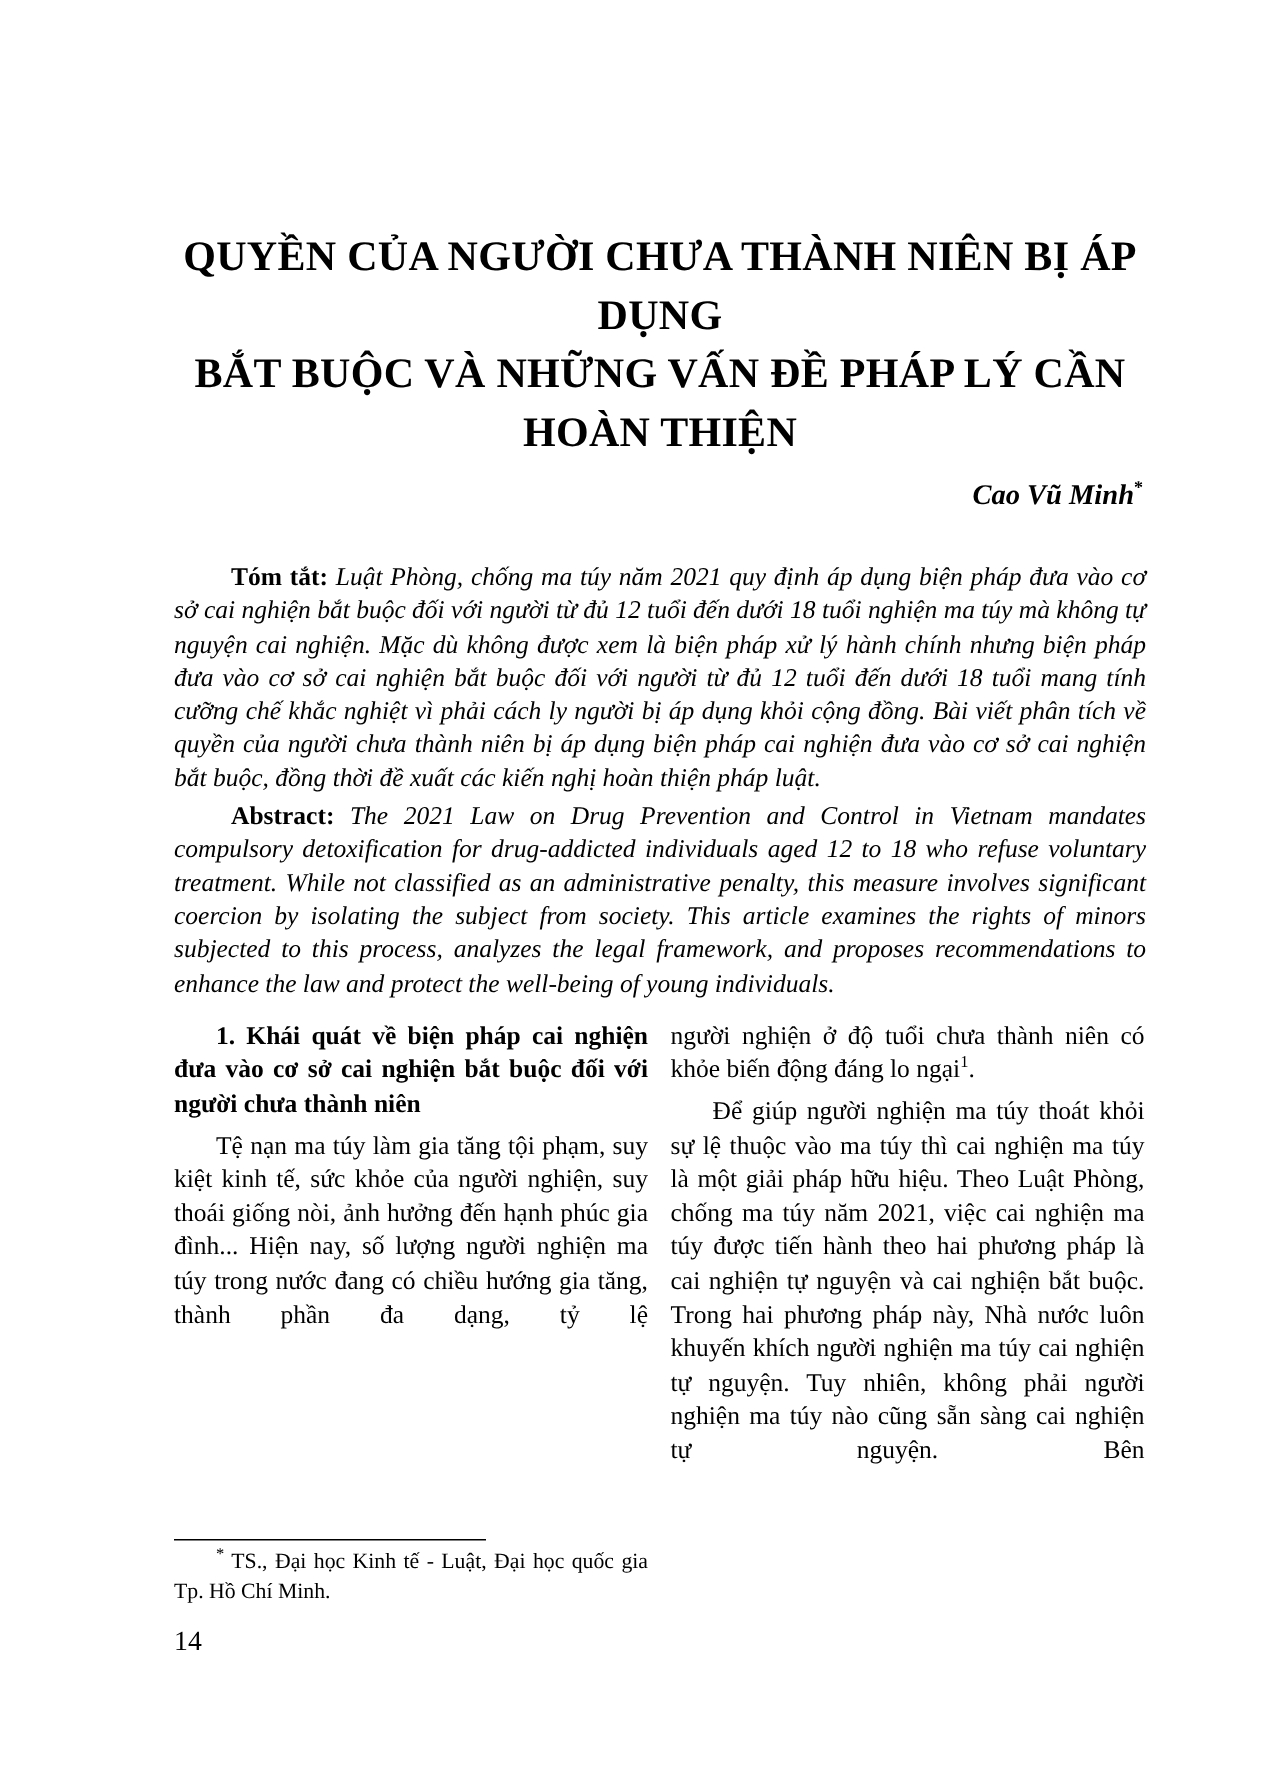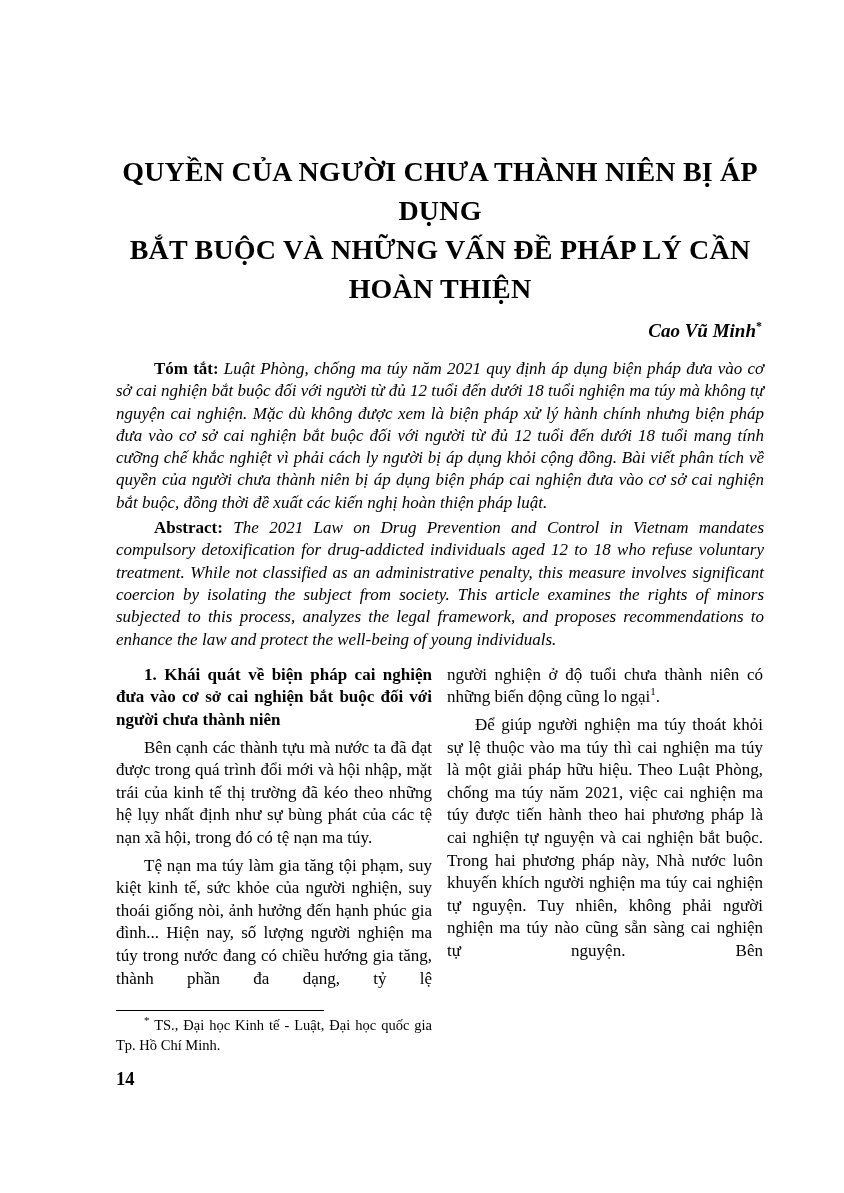--- a/index.html
+++ b/index.html
@@ -25,21 +25,21 @@
   }
   .author-line {
     margin-top: 12px;
     text-align: right;
     font-weight: bold;
     font-style: italic;
     font-size: 19px;
     padding-right: 2px;
   }
   .author-line sup { font-size: 12px; font-style: normal; }
-  .abstracts { margin-top: 16px; }
+  .abstracts { margin-top: 32px; }
   .abs-para {
     margin: 0;
     font-style: italic;
     font-size: 17px;
     line-height: 22.3px;
     text-align: justify;
     text-indent: 38px;
   }
   .abs-para + .abs-para { margin-top: 3px; }
   .abs-label { font-weight: bold; font-style: normal; }
@@ -75,21 +75,21 @@
   }
   .fn-rule {
     width: 208px;
     border: 0;
     border-top: 1.6px solid #000;
     margin: 0 0 5px 0;
   }
   .fn-text { margin: 0; }
   .page-number {
     margin-top: 13px;
-    font-weight: bold;
+    font-weight: normal;
     font-size: 18.5px;
   }
 </style>
 </head>
 <body>
 
 <div class="page">
   <div class="content">
 
     <div class="article-title">
@@ -102,30 +102,29 @@
 
     <div class="abstracts">
       <p class="abs-para"><span class="abs-label">Tóm tắt:</span> <span>Luật Phòng, chống ma túy năm 2021 quy định áp dụng biện pháp đưa vào cơ sở cai nghiện bắt buộc đối với người từ đủ 12 tuổi đến dưới 18 tuổi nghiện ma túy mà không tự nguyện cai nghiện. Mặc dù không được xem là biện pháp xử lý hành chính nhưng biện pháp đưa vào cơ sở cai nghiện bắt buộc đối với người từ đủ 12 tuổi đến dưới 18 tuổi mang tính cưỡng chế khắc nghiệt vì phải cách ly người bị áp dụng khỏi cộng đồng. Bài viết phân tích về quyền của người chưa thành niên bị áp dụng biện pháp cai nghiện đưa vào cơ sở cai nghiện bắt buộc, đồng thời đề xuất các kiến nghị hoàn thiện pháp luật.</span></p>
       <p class="abs-para"><span class="abs-label">Abstract:</span> <span>The 2021 Law on Drug Prevention and Control in Vietnam mandates compulsory detoxification for drug-addicted individuals aged 12 to 18 who refuse voluntary treatment. While not classified as an administrative penalty, this measure involves significant coercion by isolating the subject from society. This article examines the rights of minors subjected to this process, analyzes the legal framework, and proposes recommendations to enhance the law and protect the well-being of young individuals.</span></p>
     </div>
 
     <div class="columns">
 
       <div class="col">
         <p class="col-heading">1. Khái quát về biện pháp cai nghiện đưa vào cơ sở cai nghiện bắt buộc đối với người chưa thành niên</p>
-        <p>Bên cạnh các thành tựu mà nước ta đã đạt được trong quá trình đổi mới và hội nhập, mặt trái của kinh tế thị trường đã kéo theo những hệ lụy nhất định như sự bùng phát của các tệ nạn xã hội, trong đó có tệ nạn ma túy.</p>
         <p class="cont">Tệ nạn ma túy làm gia tăng tội phạm, suy kiệt kinh tế, sức khỏe của người nghiện, suy thoái giống nòi, ảnh hưởng đến hạnh phúc gia đình... Hiện nay, số lượng người nghiện ma túy trong nước đang có chiều hướng gia tăng, thành phần đa dạng, tỷ lệ</p>
         <div class="footnote">
           <hr class="fn-rule">
           <p class="fn-text"><sup>*</sup><span> TS., Đại học Kinh tế - Luật, Đại học quốc gia Tp. Hồ Chí Minh.</span></p>
         </div>
       </div>
 
       <div class="col">
-        <p class="no-indent"><span>người nghiện ở độ tuổi chưa thành niên có những biến động cũng lo ngại</span><sup>1</sup><span>.</span></p>
+        <p class="no-indent"><span>người nghiện ở độ tuổi chưa thành niên có khỏe biến động đáng lo ngại</span><sup>1</sup><span>.</span></p>
         <p class="cont">Để giúp người nghiện ma túy thoát khỏi sự lệ thuộc vào ma túy thì cai nghiện ma túy là một giải pháp hữu hiệu. Theo Luật Phòng, chống ma túy năm 2021, việc cai nghiện ma túy được tiến hành theo hai phương pháp là cai nghiện tự nguyện và cai nghiện bắt buộc. Trong hai phương pháp này, Nhà nước luôn khuyến khích người nghiện ma túy cai nghiện tự nguyện. Tuy nhiên, không phải người nghiện ma túy nào cũng sẵn sàng cai nghiện tự nguyện. Bên</p>
       </div>
 
     </div>
 
     <div class="page-number">14</div>
 
   </div>
 </div>
 

